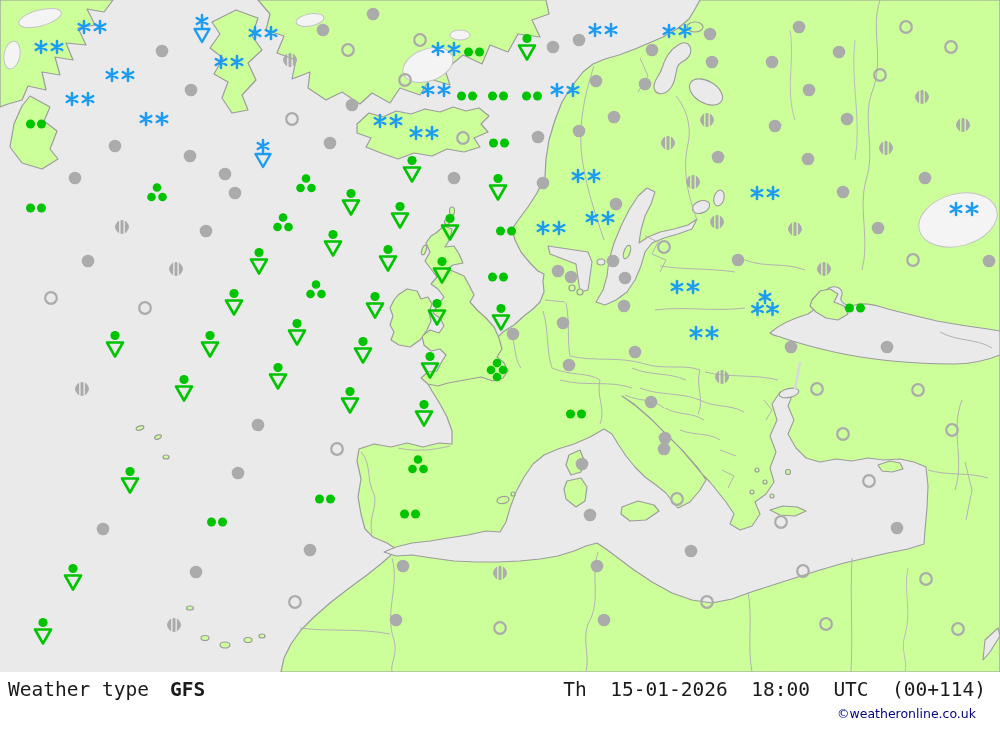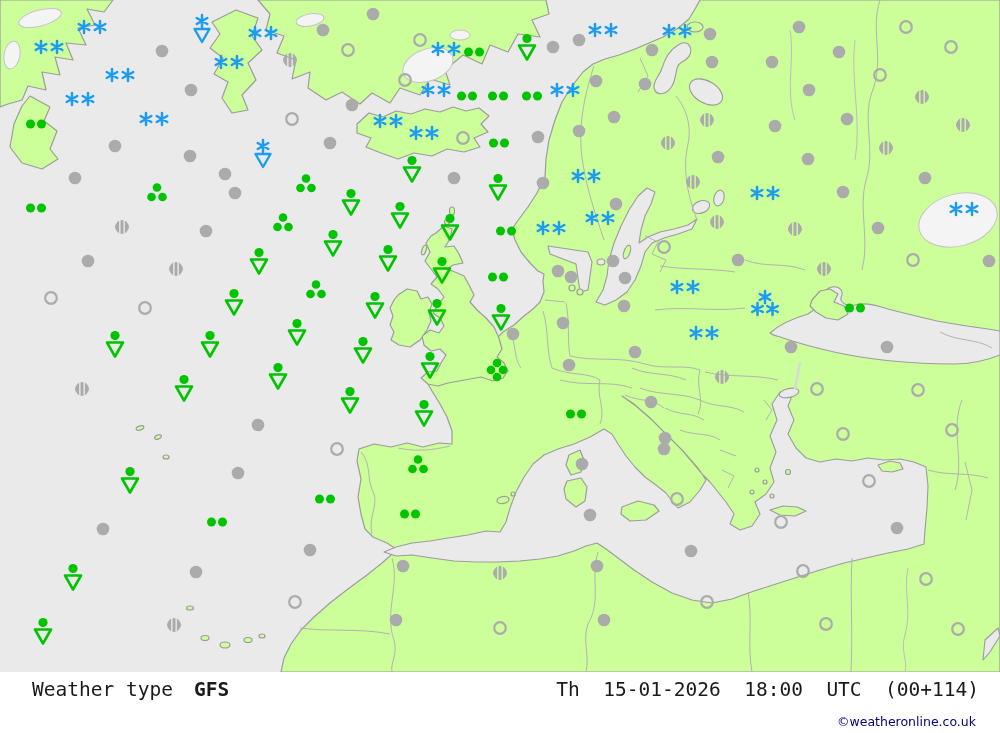--- a/index.html
+++ b/index.html
@@ -1,25 +1,25 @@
 <!DOCTYPE html>
 <html style="--c-snow: #1c9cf0; --c-rain: #00c400; --c-cloud: #ababab; --c-land: #ccff99; --c-sea: #eaeaea; --c-coast: #9c9c9c;"><head>
 <meta charset="utf-8">
 <style>
   html,body{margin:0;padding:0;background:#fff;}
   .stage{position:relative;width:1000px;height:733px;background:#fff;overflow:hidden;
          font-family:"DejaVu Sans Mono","Liberation Mono",monospace;}
   .map-area{position:absolute;left:0;top:0;width:1000px;height:672px;}
   .footer{position:absolute;left:0;top:672px;width:1000px;height:61px;background:#fff;}
   .mono{position:absolute;white-space:pre;font-family:"DejaVu Sans Mono","Liberation Mono",monospace;
-        font-size:19.5px;color:#1a1a1a;margin-left:24px;}
+        font-size:19.5px;color:#1a1a1a;}
   .lbl-product{left:8px;top:6px;}
   .lbl-model{left:170px;top:6px;font-weight:bold;}
-  .lbl-time{right:21px;top:6px;}
-  .lbl-copy{position:absolute;right:24px;top:42px;font-family:"DejaVu Sans","Liberation Sans",sans-serif;
+  .lbl-time{right:14px;top:6px;}
+  .lbl-copy{position:absolute;right:24px;top:34px;font-family:"DejaVu Sans","Liberation Sans",sans-serif;
             font-size:12.5px;color:#000080;text-decoration:none;white-space:pre;}
   
   .sea{fill:var(--c-sea);}
   .land{fill:var(--c-land);stroke:var(--c-coast);stroke-width:1.2;stroke-linejoin:round;}
   .water{fill:var(--c-sea);stroke:var(--c-coast);stroke-width:1.1;stroke-linejoin:round;}
   .ice{fill:#f4f4f4;stroke:#c4c4c4;stroke-width:1;}
   .border{fill:none;stroke:#b3b3b3;stroke-width:1;}
   .river{fill:none;stroke:#bdbdbd;stroke-width:1;}
   
   .astp{stroke:var(--c-snow);stroke-width:2.5;stroke-linecap:round;fill:none;}

